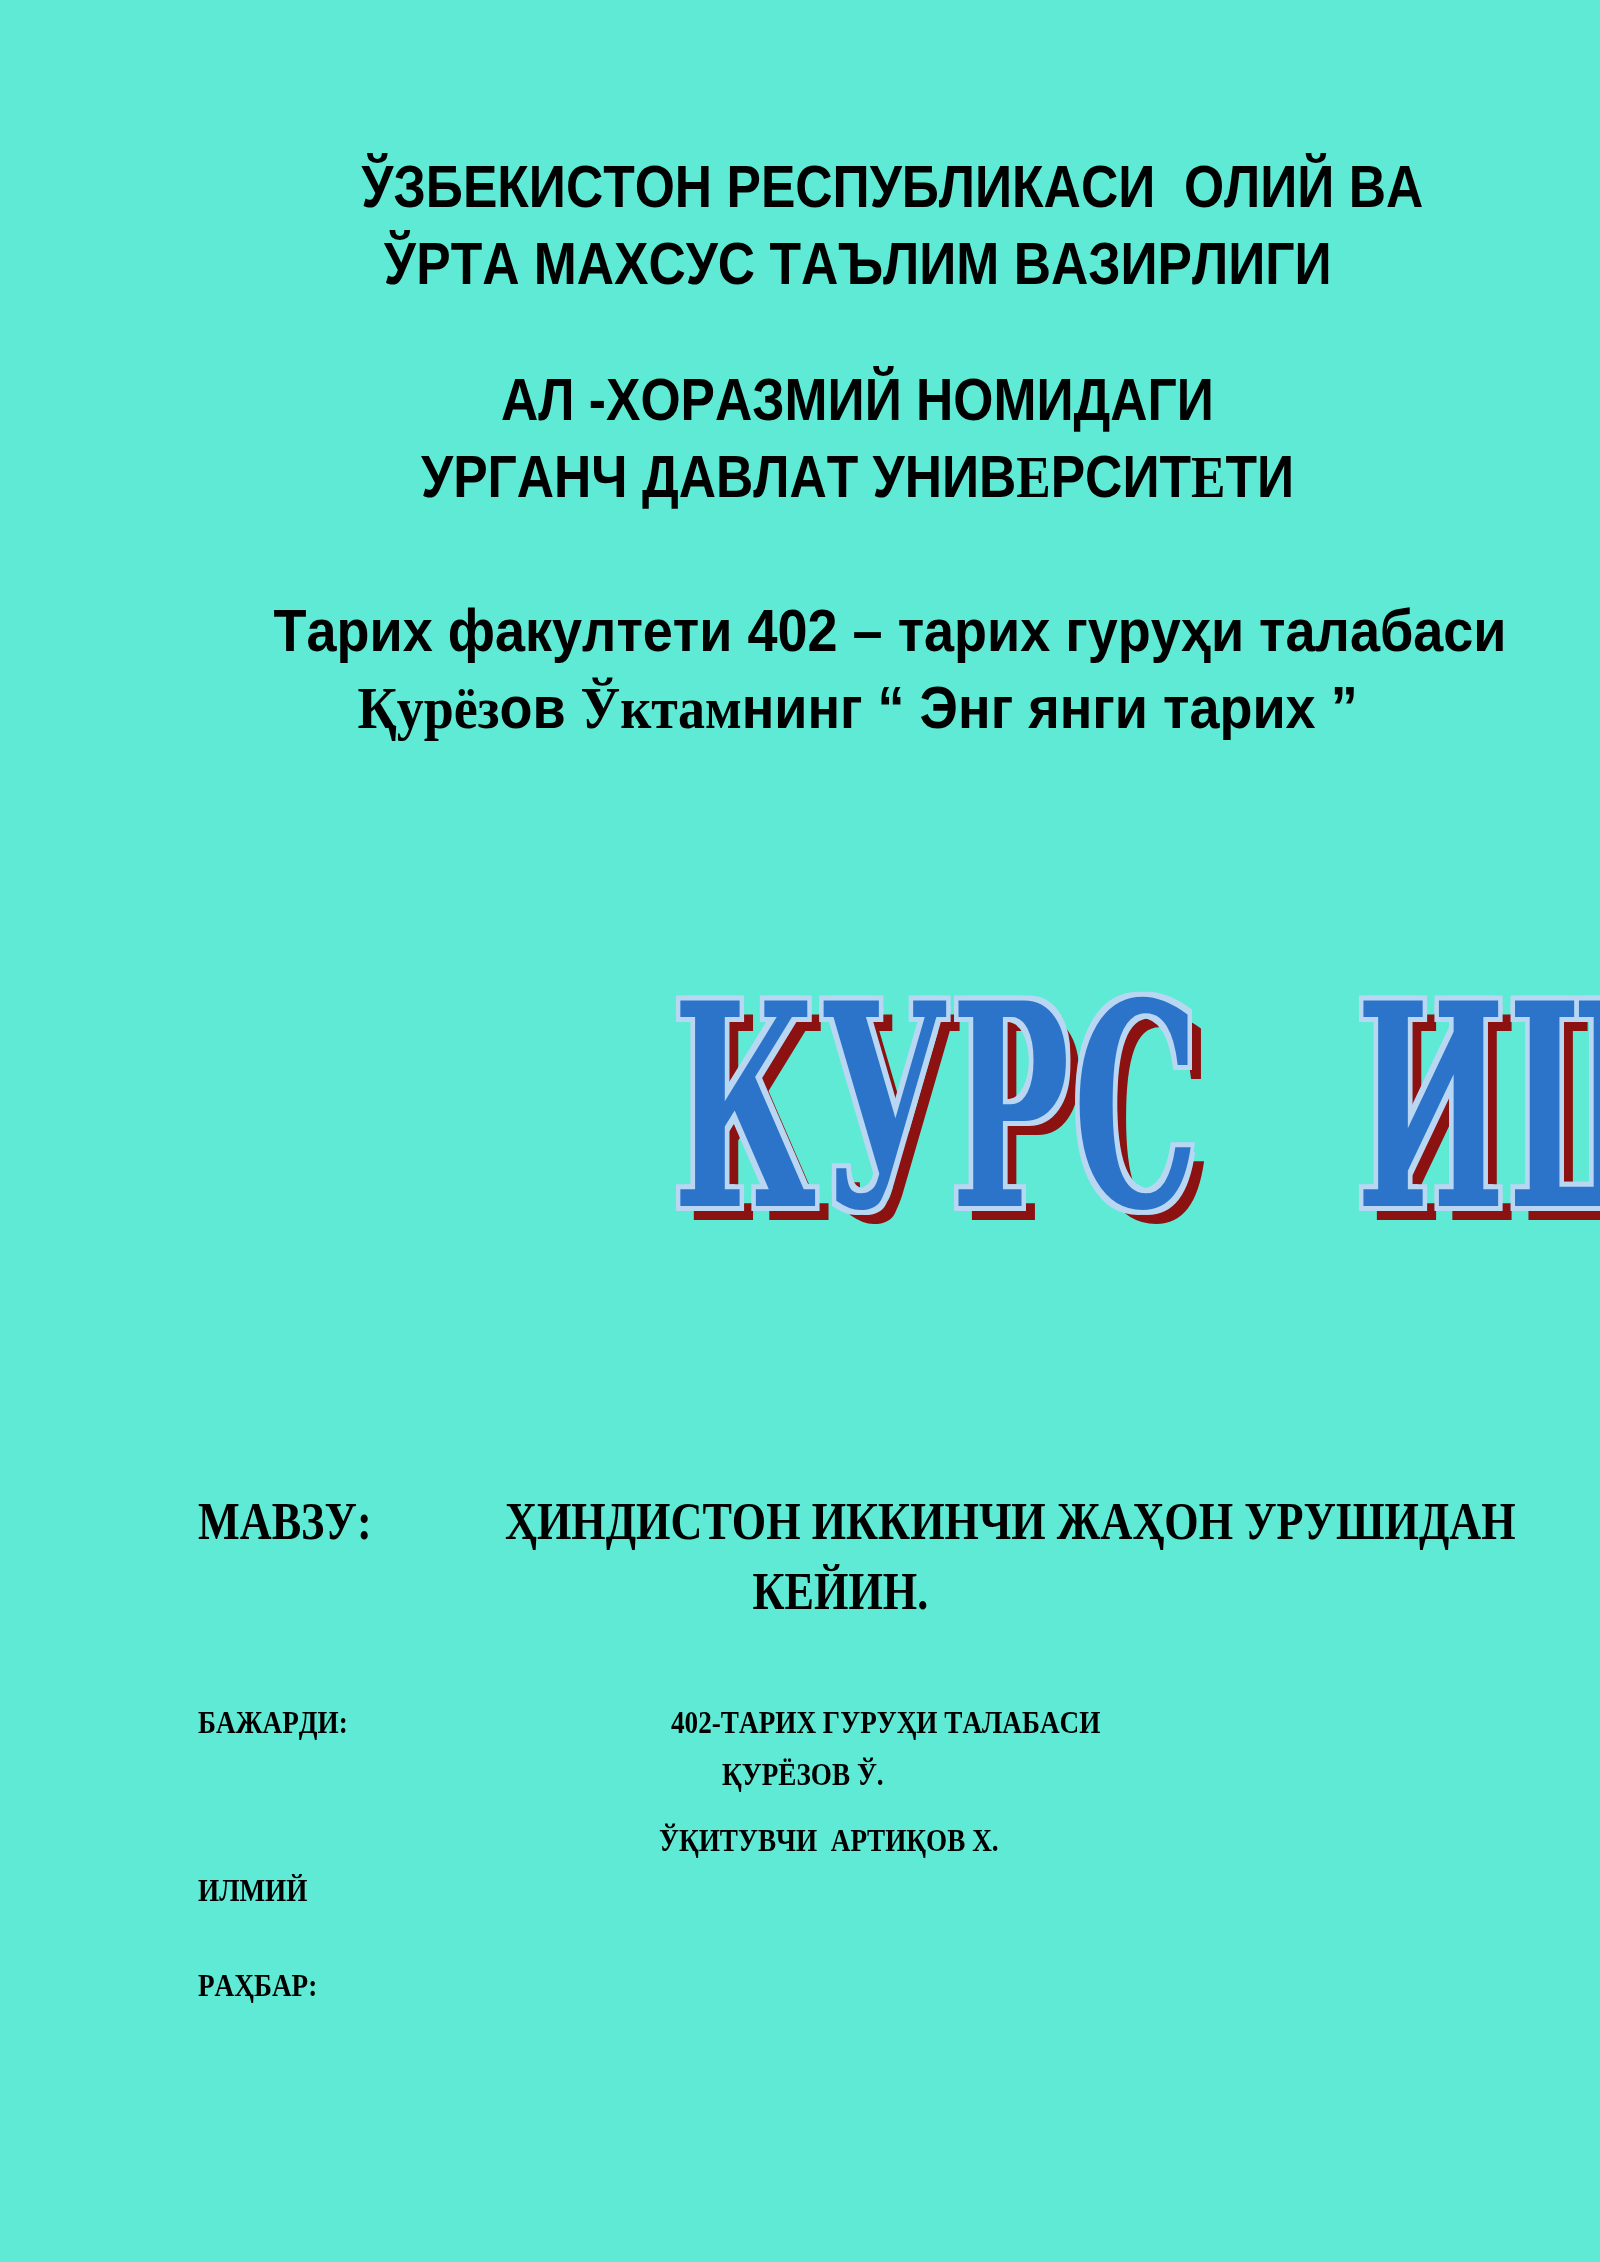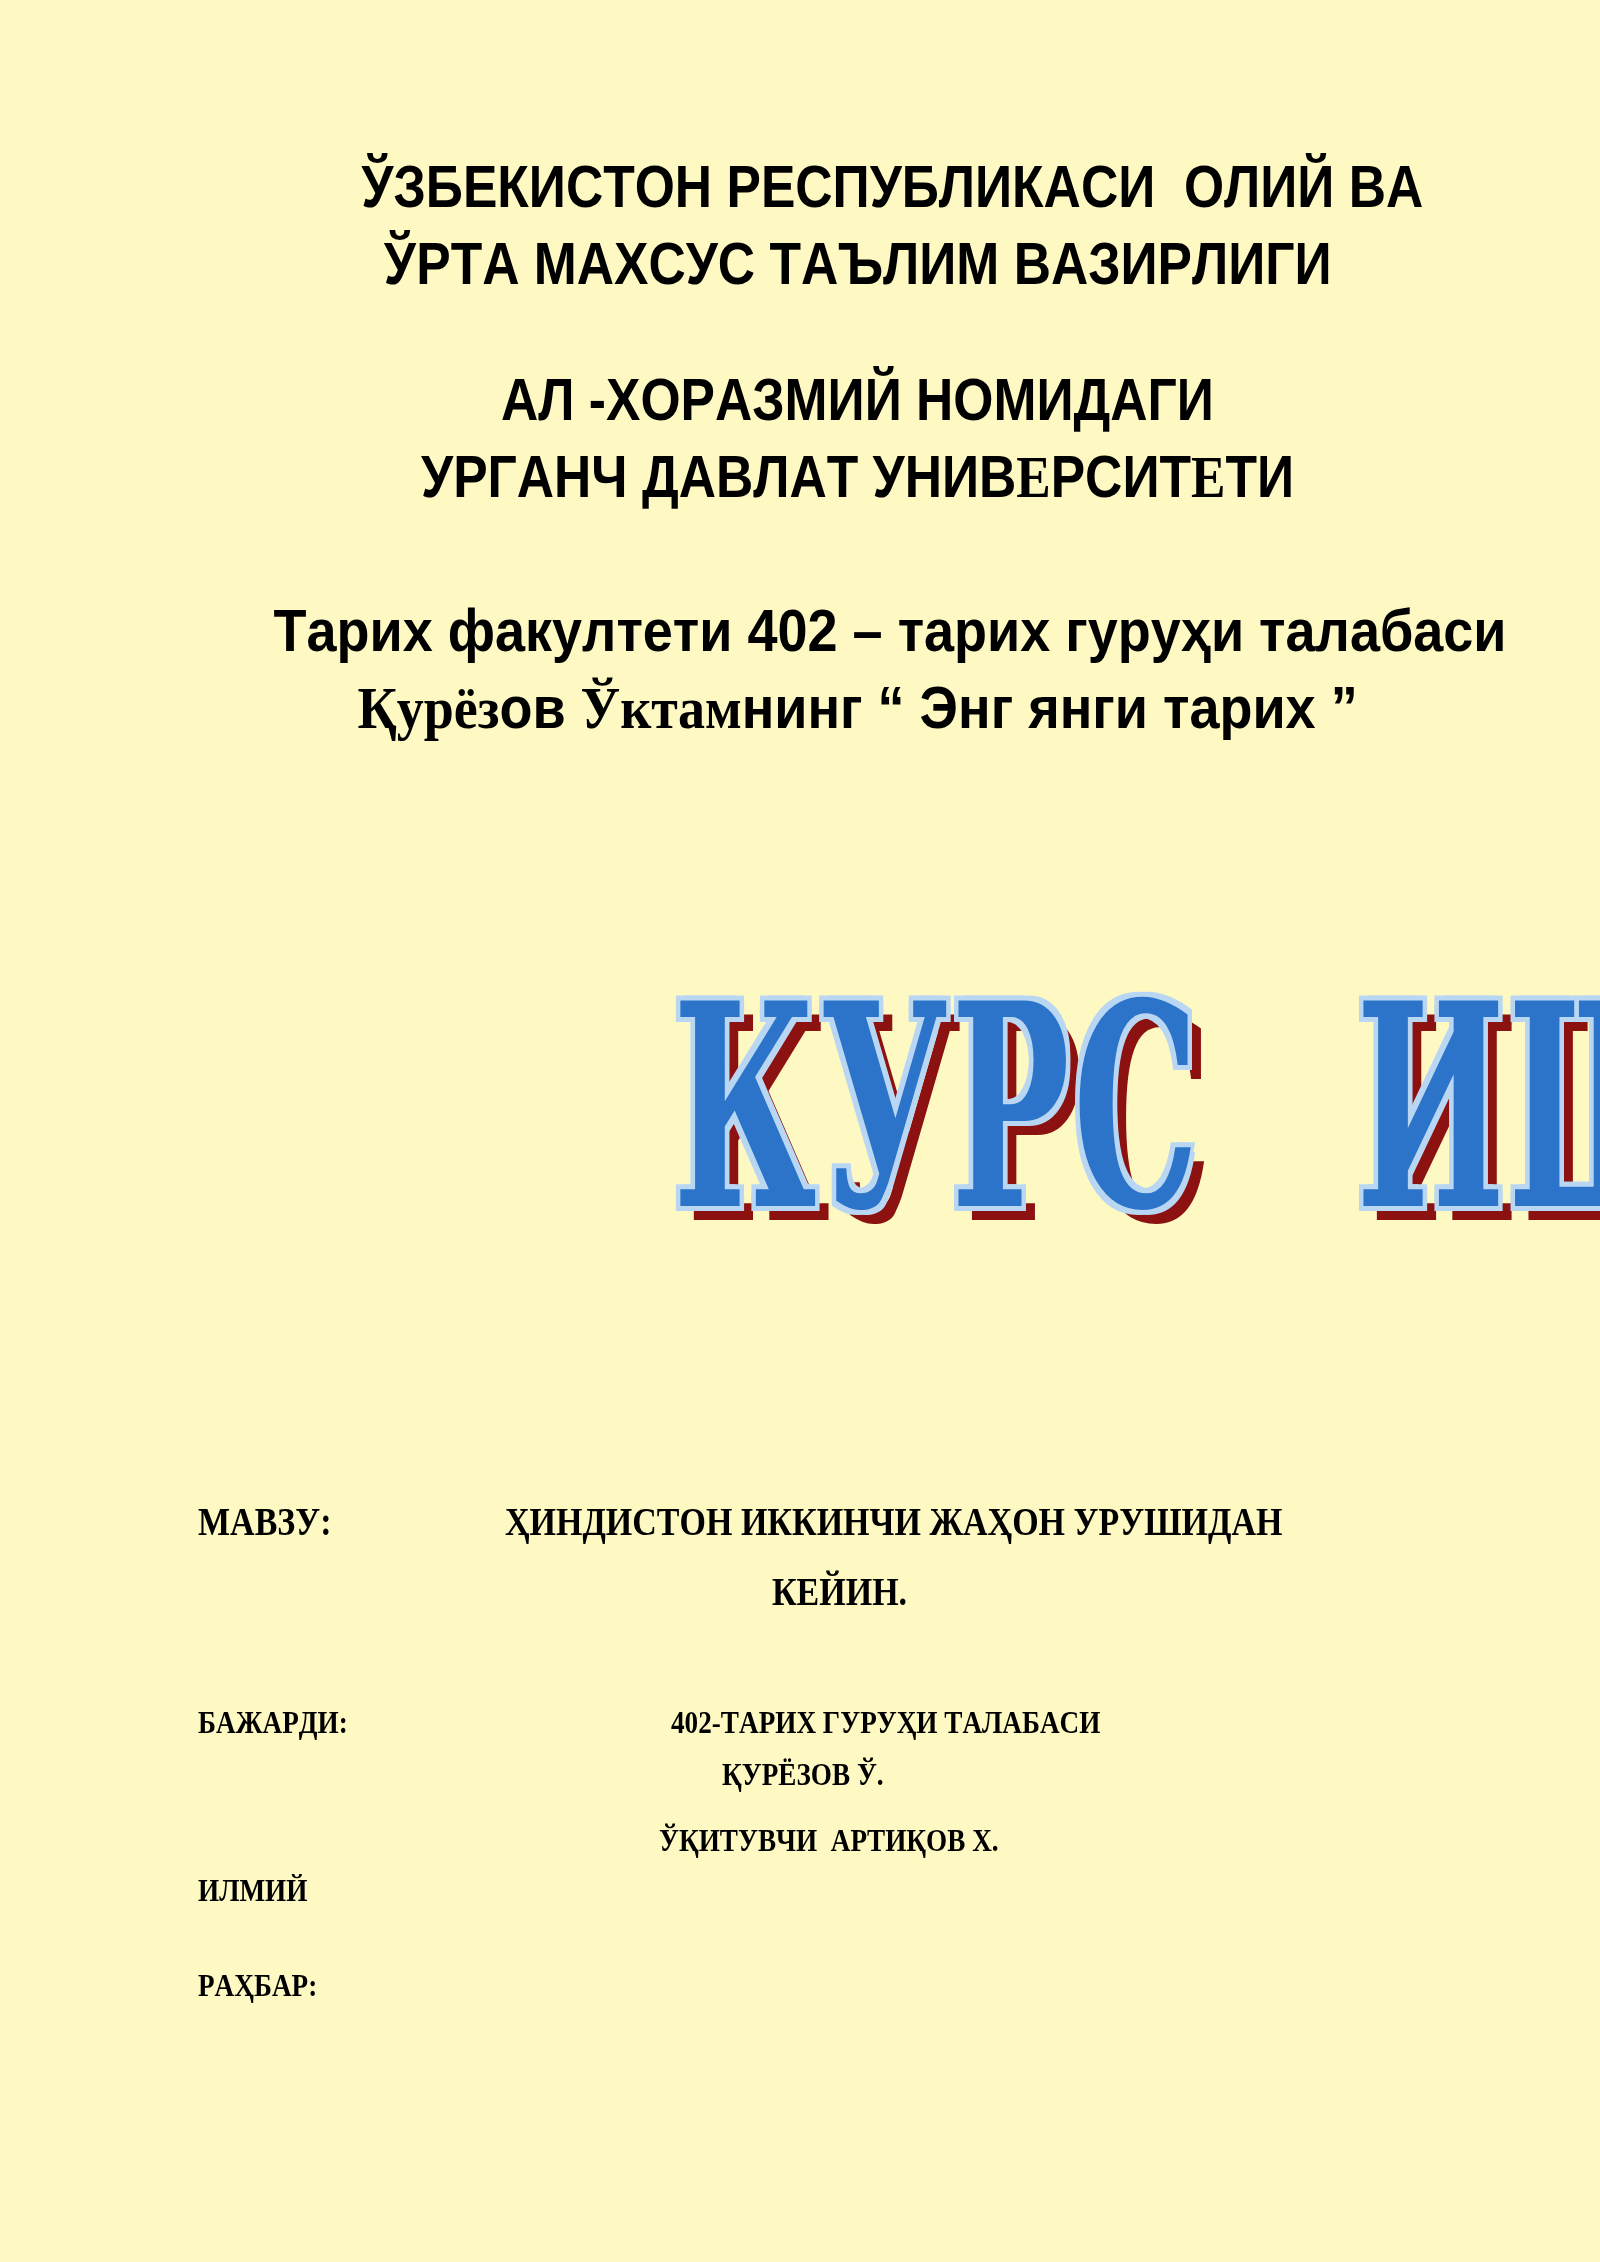--- a/index.html
+++ b/index.html
@@ -1,40 +1,40 @@
 <!DOCTYPE html>
 <html style="--wa-fill: #2b74c9; --wa-highlight: #b9d7f3; --wa-shadow: #8c1211;"><head>
 <meta charset="utf-8">
 <style>
   html,body{margin:0;padding:0;background:#ffffff;}
   .page{
     position:relative;
     width:1600px;
     height:2262px;
-    background:#fef9c3;
+    background:#5eead4;
     overflow:hidden;
     color:#000;
     font-kerning:none;
   }
   .abs{position:absolute;}
   .col{left:205px;width:1305px;}
   .center{text-align:center;}
   
   .sans{
     font-family:"Liberation Sans",sans-serif;
     font-weight:bold;
     font-size:60px;
     line-height:77px;
   }
   
   .serif{
     font-family:"Liberation Serif",serif;
     font-weight:bold;
   }
-  .topic-size{font-size:40px;line-height:70px;}
+  .topic-size{font-size:52px;line-height:70px;}
   .small-size{font-size:32px;line-height:52px;}
   
   .cx  {display:inline-block;transform:scaleX(.86);transform-origin:center;white-space:pre;}
   .cx9 {display:inline-block;transform:scaleX(.90);transform-origin:center;white-space:pre;}
   .cxl {display:inline-block;transform:scaleX(.85);transform-origin:left center;white-space:pre;}
   .seg-serif{font-family:"Liberation Serif",serif;}
   .seg-sans{font-family:"Liberation Sans",sans-serif;}
   
   .wordart{
     position:absolute;

